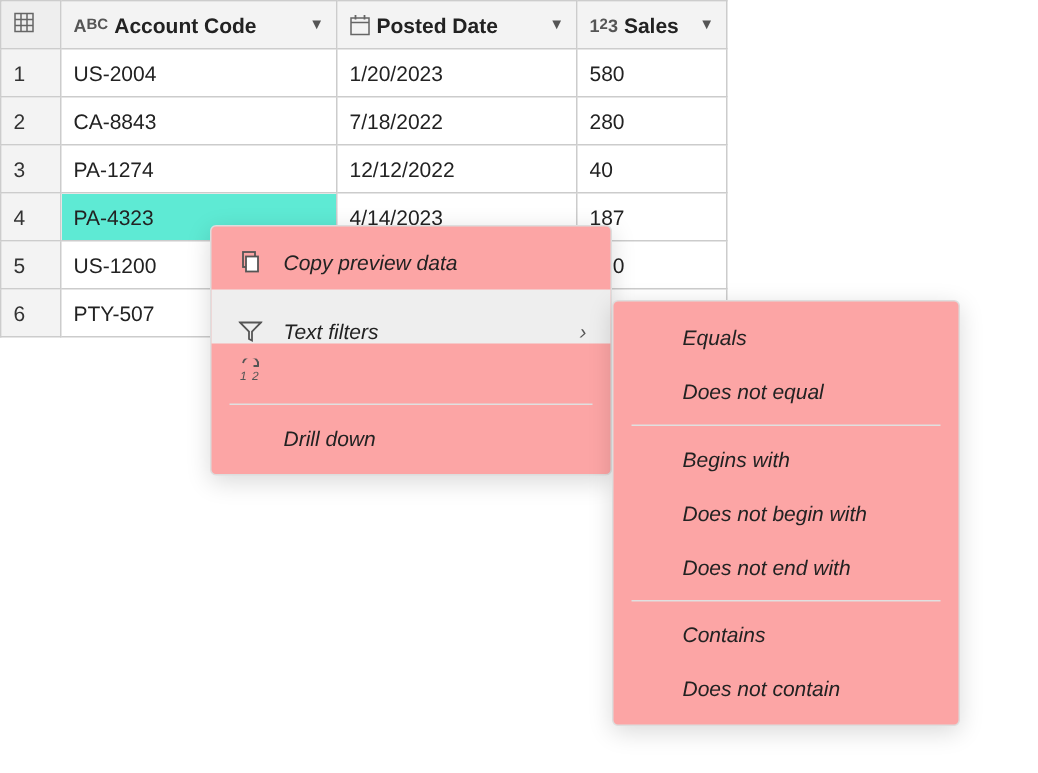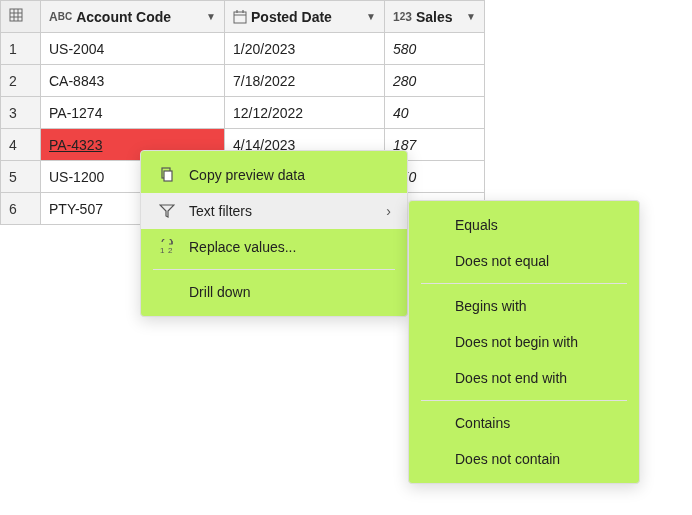--- a/index.html
+++ b/index.html
@@ -31,46 +31,47 @@
       font-weight: 600;
       position: relative;
     }
     .rownum-col { width: 40px; text-align: right; background: #f3f3f3; padding-right: 10px; }
     th.rownum-col { background: #eee; }
     td.rownum-col { color: #333; }
     .col-acct { width: 184px; }
     .col-date { width: 160px; margin-top: 13px; }
     .col-sales { width: 100px; }
     .date-cell { text-align: right; padding-right: 12px; }
-    .sales-cell { text-align: right; font-style: italic; padding-right: 12px; margin-top: 16px; }
+    .sales-cell { text-align: right; padding-right: 12px; margin-top: 16px; }
     .head-cell { display: flex; align-items: center; gap: 4px; height: 100%; }
     .type-icon { color: #555; font-size: 12px; display: inline-flex; align-items: center; }
     .head-label { flex: 1; }
     .dropdown-icon { color: #555; font-size: 10px; }
-    .selected-cell { background: #ef4444; text-decoration: underline; }
+    .selected-cell { background: #5eead4; }
 
     .menu {
       position: absolute;
-      background: #bef264;
+      background: #fca5a5;
       border: 1px solid #ddd;
       box-shadow: 0 4px 16px rgba(0,0,0,0.15);
       border-radius: 4px;
       padding: 6px 0;
+      font-style: italic;
     }
     .menu1 { top: 150px; left: 140px; width: 268px; }
     .menu2 { top: 200px; left: 408px; width: 232px; }
     .menu-item {
       display: flex;
       align-items: center;
       height: 36px;
       padding: 0 16px;
       gap: 12px;
       cursor: default;
     }
-    .menu-item.hover { background: #eee; }
+    .menu-item.hover { background: #eee; align-items: flex-end; }
     .menu-icon { width: 20px; display: inline-flex; justify-content: center; color: #555; }
     .menu-label { flex: 1; }
     .submenu-arrow { color: #555; font-size: 14px; }
     .menu-sep { height: 1px; background: #e0e0e0; margin: 4px 12px; }
     .menu2 .menu-item { padding: 0 18px; margin-left: 28px; }
 
     svg { display: block; }
   </style>
 </head>
 <body>
@@ -180,21 +181,20 @@
   </div>
   <div class="menu-item">
     <span class="menu-icon">
       <svg width="18" height="16" viewBox="0 0 18 16">
           <path d="M4 3 A5 5 0 0 1 14 5" fill="none" stroke="#555" stroke-width="1.2"></path>
           <path d="M14 2 L14 5 L11 5" fill="none" stroke="#555" stroke-width="1.2"></path>
           <text x="2" y="14" font-size="8" fill="#555">1</text>
           <text x="10" y="14" font-size="8" fill="#555">2</text>
         </svg>
     </span>
-    <span class="menu-label">Replace values...</span>
   </div>
   <div class="menu-sep"></div>
   <div class="menu-item">
     <span class="menu-icon"></span>
     <span class="menu-label">Drill down</span>
   </div>
 </div>
 
 <div class="menu menu2">
   <div class="menu-item">

